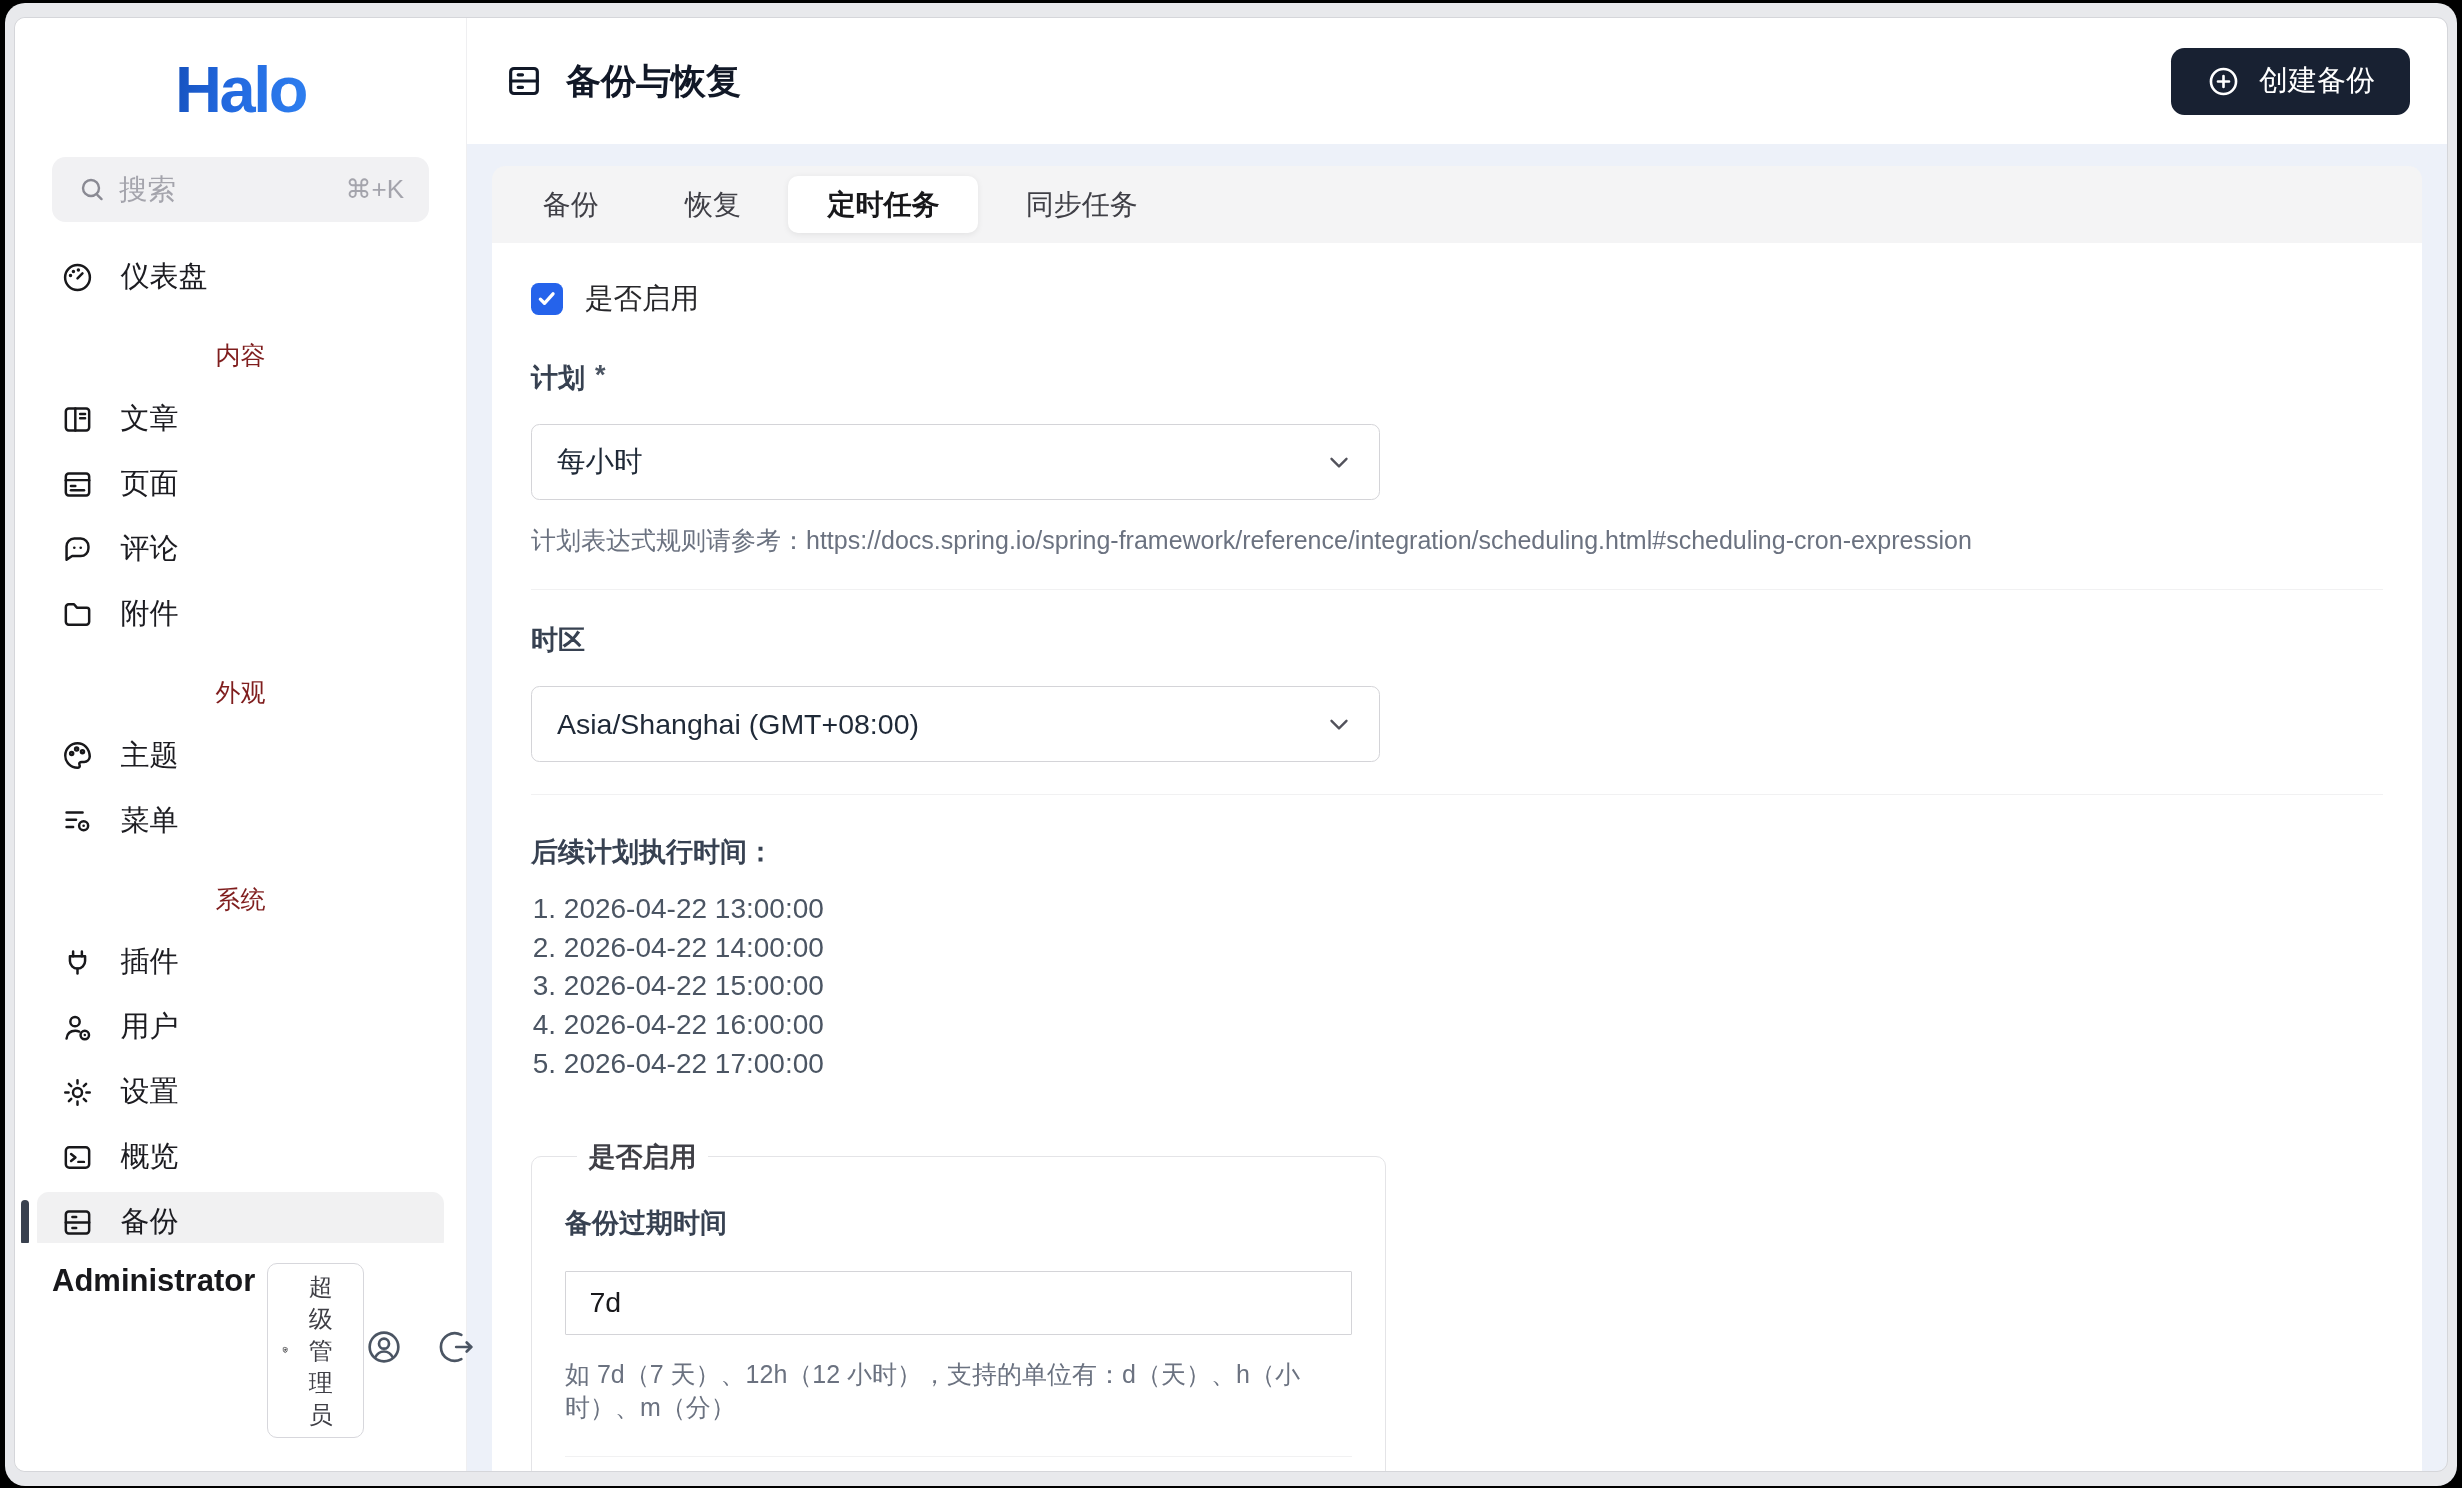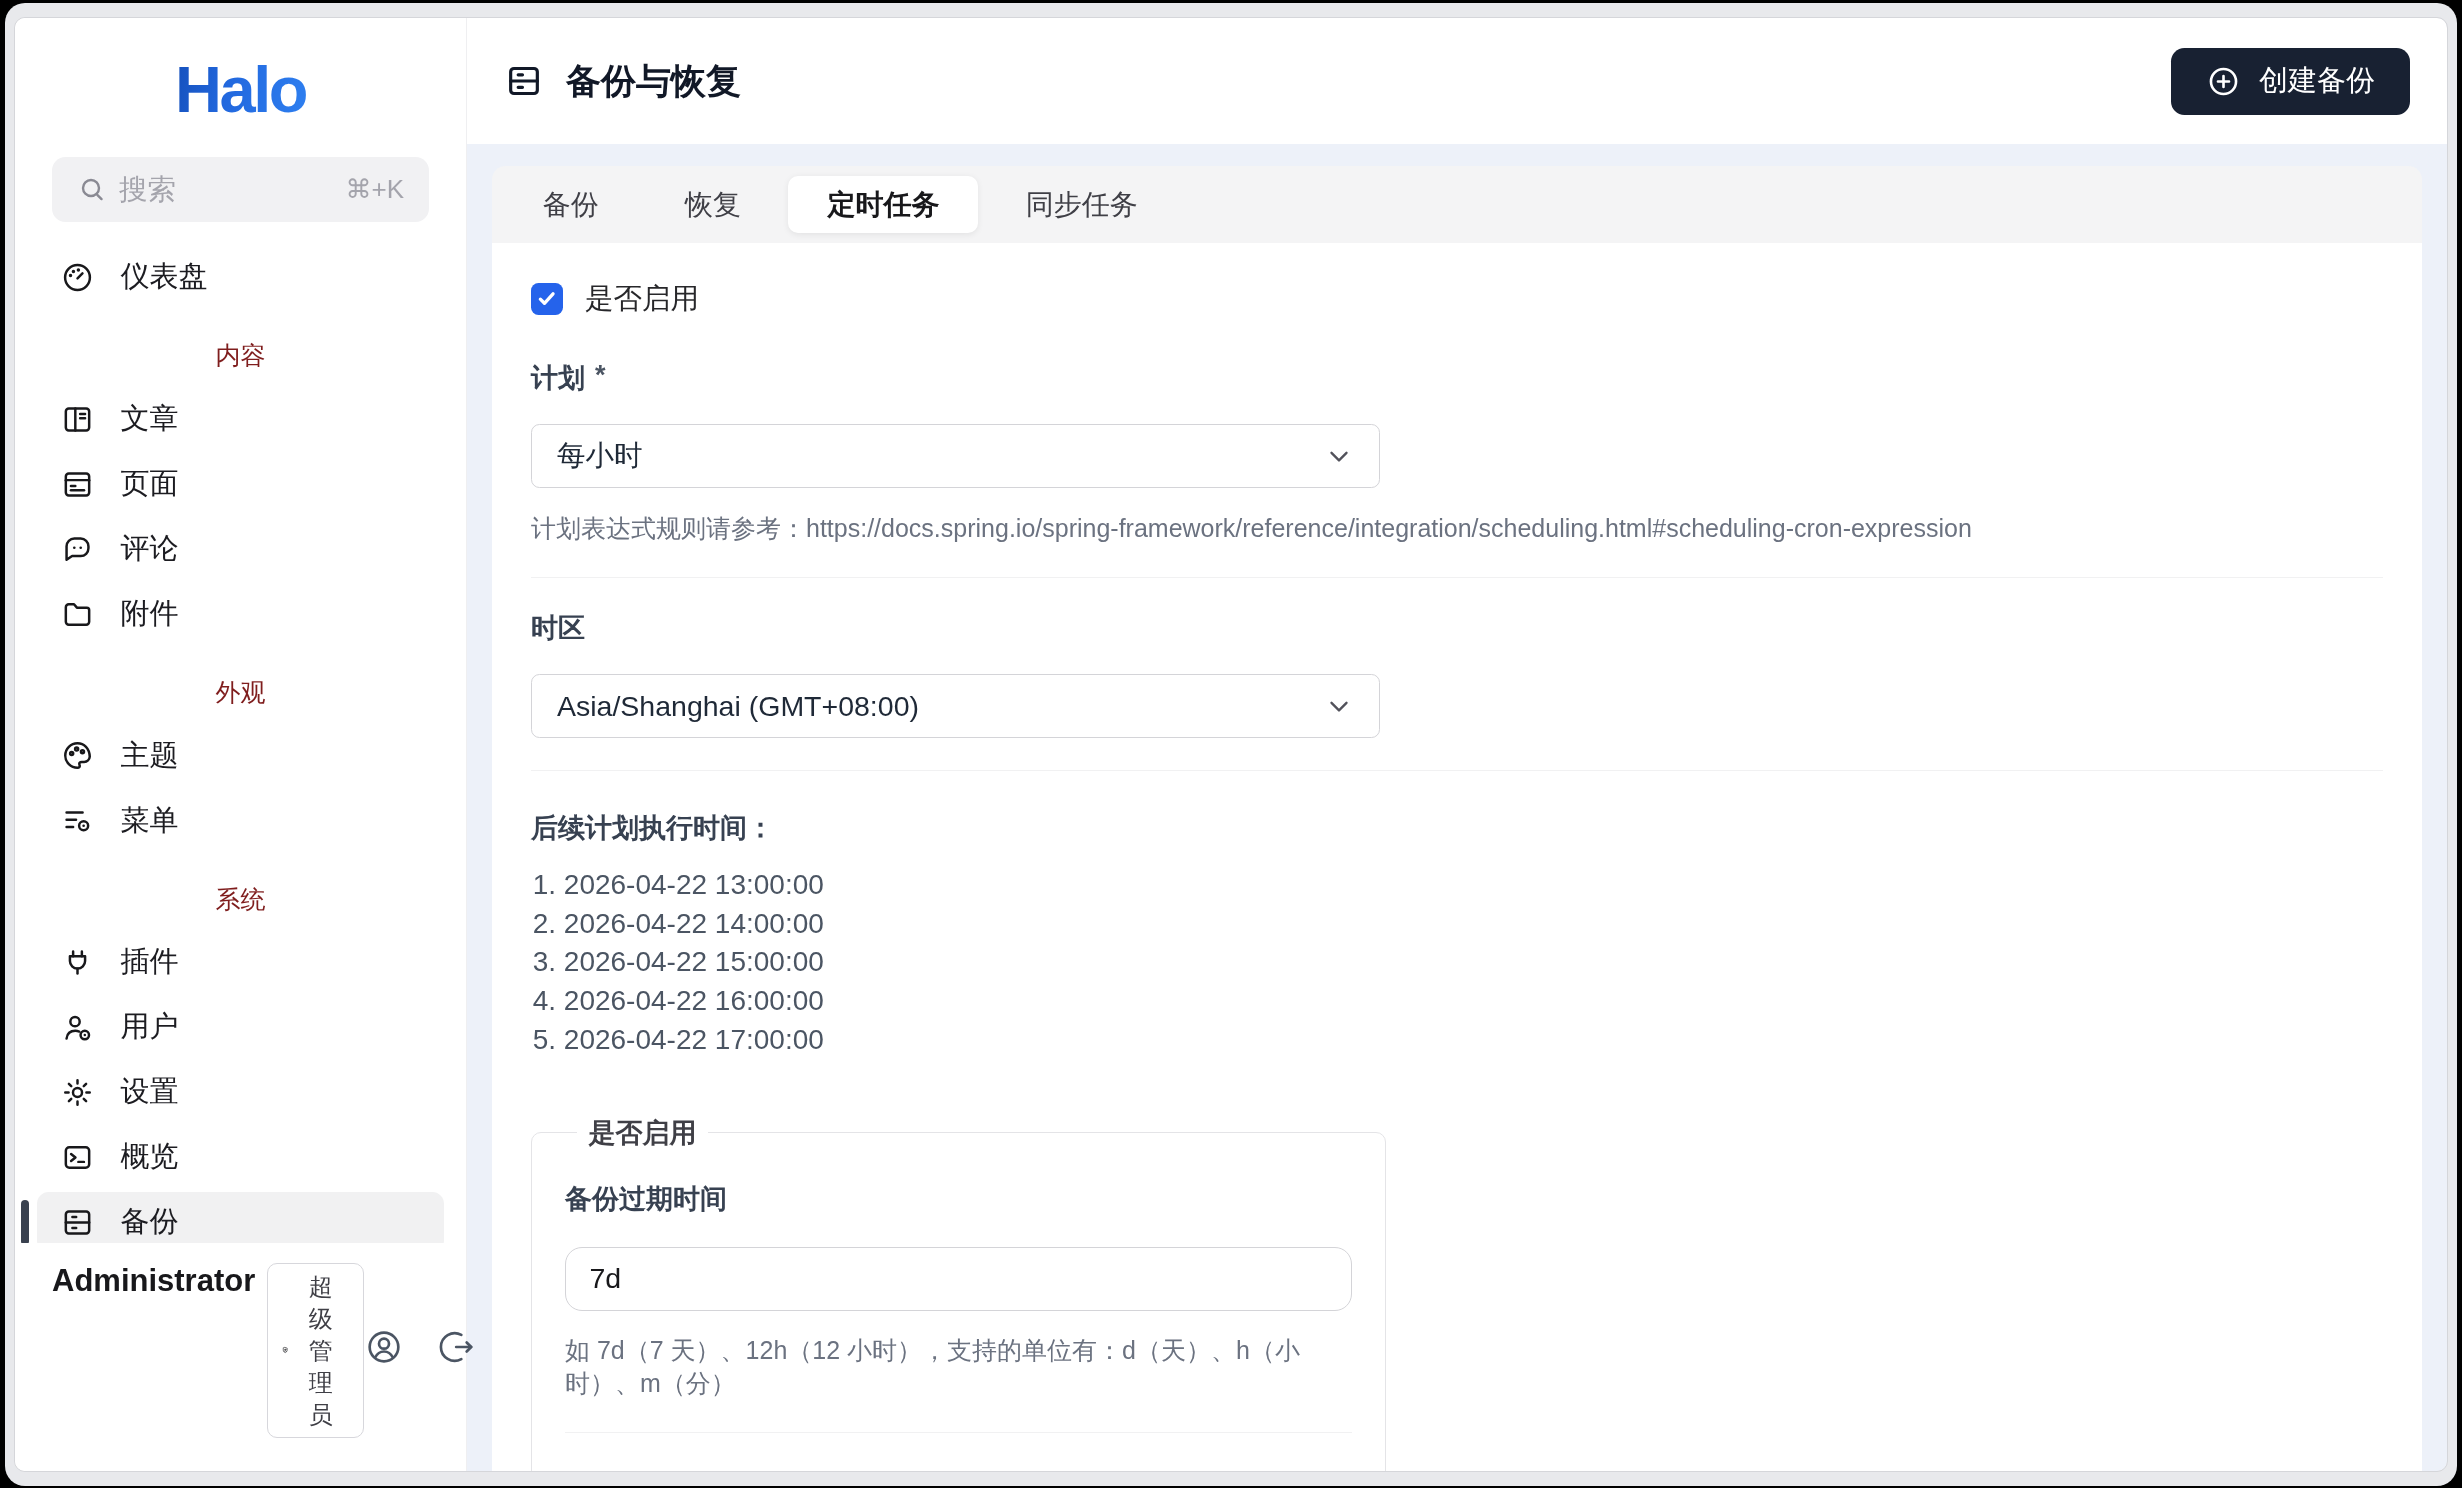--- a/index.html
+++ b/index.html
@@ -124,21 +124,21 @@
   .checkbox {
     width: 32px; height: 32px; border-radius: 7.5px; background: #2563EB;
     display: flex; align-items: center; justify-content: center; cursor: pointer; flex: none;
   }
   .checkbox svg { width: 23.4px; height: 23.4px; }
   .checkbox-label { font-size: 28.5px; color: #27272A; font-weight: 500; }
 
   .field-label { font-size: 27px; color: #374151; font-weight: 600; margin-bottom: 28.5px; display: flex; gap: 10px; }
   .req { color: #4B5563; font-weight: 600; }
   .select {
-    width: 849px; height: 64px; border: 1.7px solid #D4D4D8; border-radius: 8.4px;
+    width: 849px; height: 76px; border: 1.7px solid #D4D4D8; border-radius: 8.4px;
     display: flex; align-items: center; justify-content: space-between;
     padding: 0 25px; cursor: pointer; background: #fff;
   }
   .select .sel-val { font-size: 28.5px; color: #1F2937; }
   .select svg { width: 30px; height: 30px; color: #52525B; }
   .help { font-size: 25px; color: #6B7280; margin-top: 23.4px; }
 
   .next-runs { padding: 6.7px 0 8.4px; }
   .next-runs-title { font-size: 27px; font-weight: 700; color: #374151; margin-bottom: 20px; }
   .next-runs ol { list-style-position: inside; margin-left: 1.7px; }
@@ -148,21 +148,21 @@
     margin-top: 47px; width: 855px;
     border: 1.7px solid #E4E4E7; border-radius: 10px;
     padding: 11.7px 33px 33px;
   }
   fieldset.backup-settings legend {
     font-size: 27px; color: #3F3F46; font-weight: 600; padding: 0 11.7px; margin-left: 11.7px;
   }
   .fs-item { padding: 18.4px 0 0; }
   .fs-item .field-label { margin-bottom: 30px; }
   .text-input {
-    width: 100%; height: 64px; border: 1.7px solid #D4D4D8; border-radius: 17px;
+    width: 100%; height: 64px; border: 1.7px solid #D4D4D8; border-radius: 1px;
     padding: 0 23.4px; font-size: 28.5px; color: #18181B; outline: none;
     font-family: "Liberation Sans", sans-serif; background: #fff;
   }
   .fs-divider { border-bottom: 1.7px solid #F1F1F2; margin-top: 32px; }
 </style>
 </head>
 <body>
 
 <div class="window-frame">
   <div class="app">

